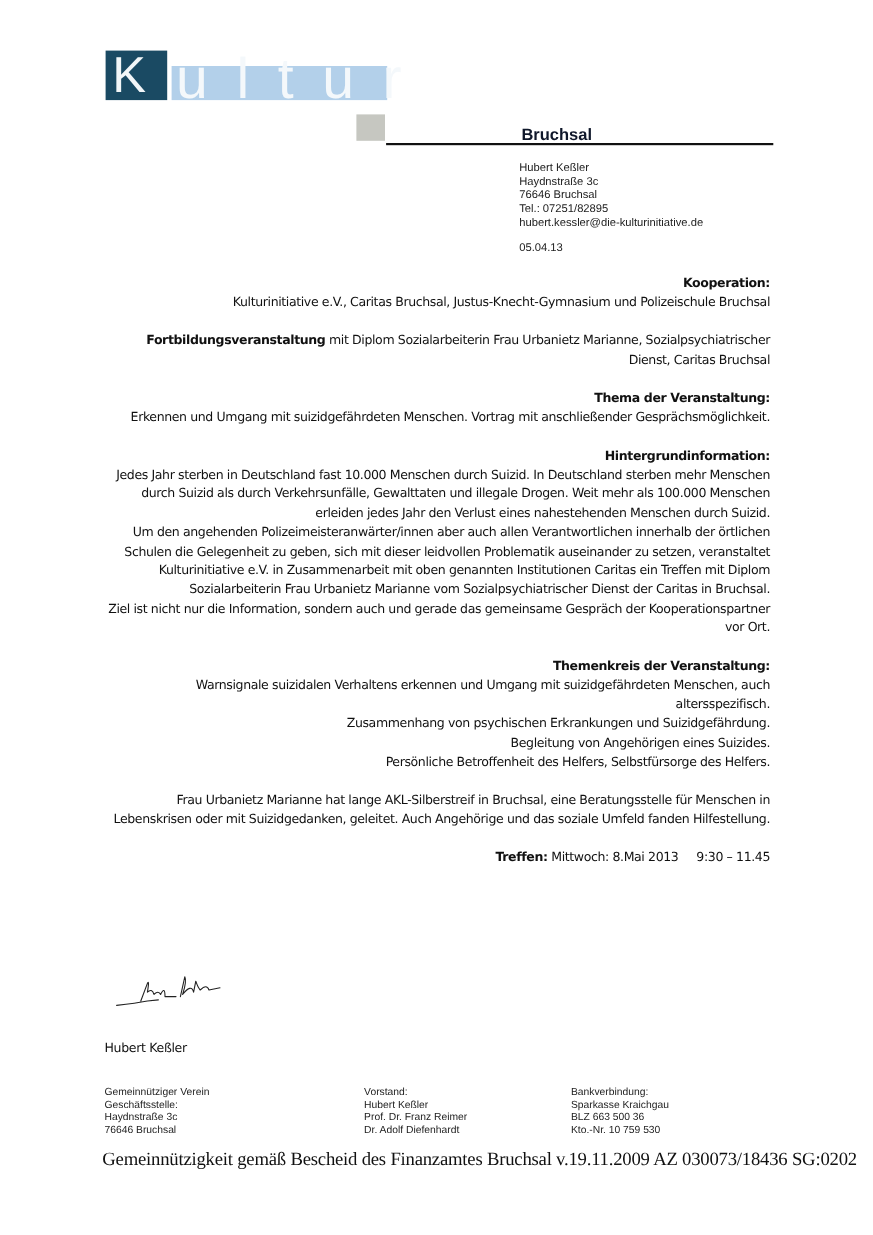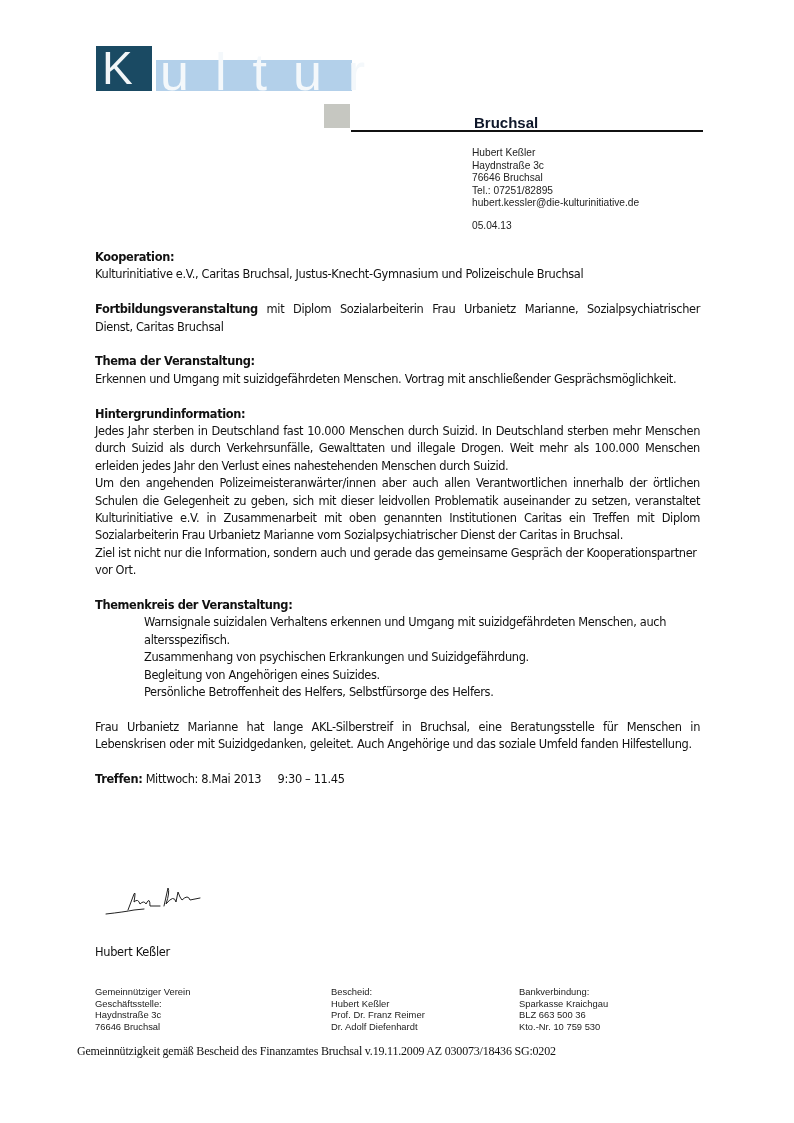--- a/index.html
+++ b/index.html
@@ -18,37 +18,37 @@
     
     .city { position: absolute; left: 474px; top: 114px; font-family: "Liberation Sans", sans-serif; font-size: 15px; font-weight: bold; color: #0f172a; }
     .header-rule { position: absolute; left: 351px; top: 130px; width: 352px; height: 2px; background: #111; }
     .sender { position: absolute; left: 472px; top: 147px; font-family: "Liberation Sans", sans-serif; font-size: 10.2px; line-height: 12.5px; color: #222; }
     .sender div { white-space: nowrap; }
     .sender .email { }
     .sender .date { margin-top: 10px; }
 
     
     .body { position: absolute; left: 95px; top: 249px; width: 605px; font-family: "DejaVu Sans", sans-serif; font-size: 11.4px; line-height: 17.4px; color: #111; letter-spacing: -0.35px; }
-    .body p { margin: 0; }
+    .body p { margin: 0; text-align: right; }
     .body .gap { height: 17.4px; }
     .body b { font-weight: bold; }
     .just { text-align: justify; }
     .topics { padding-left: 49px; }
 
     
     .signature { position: absolute; left: 104px; top: 880px; width: 110px; height: 40px; }
     .signer { position: absolute; left: 95px; top: 945px; font-family: "DejaVu Sans", sans-serif; font-size: 11.4px; color: #111; letter-spacing: -0.3px; }
 
     
     .footer-col { position: absolute; top: 986px; font-family: "Liberation Sans", sans-serif; font-size: 9.4px; line-height: 11.5px; color: #222; }
     .footer-col div { white-space: nowrap; }
     .col1 { left: 95px; }
     .col2 { left: 331px; }
     .col3 { left: 519px; }
-    .footnote { position: absolute; left: 77px; top: 1044px; font-family: "Liberation Serif", serif; font-size: 12px; color: #111; white-space: nowrap; letter-spacing: -0.2px; }
+    .footnote { position: absolute; left: 93px; top: 1044px; font-family: "Liberation Serif", serif; font-size: 17px; color: #111; white-space: nowrap; letter-spacing: -0.2px; }
   </style>
 </head>
 <body>
 
 <div class="logo">
   <div class="k-box">
     <span>K</span>
   </div>
   <div class="ultur-box">
     <span>ultur</span>
@@ -100,21 +100,21 @@
 </svg>
 <div class="signer">Hubert Keßler</div>
 
 <div class="footer-col col1">
   <div>Gemeinnütziger Verein</div>
   <div>Geschäftsstelle:</div>
   <div>Haydnstraße 3c</div>
   <div>76646 Bruchsal</div>
 </div>
 <div class="footer-col col2">
-  <div>Bescheid:</div>
+  <div>Vorstand:</div>
   <div>Hubert Keßler</div>
   <div>Prof. Dr. Franz Reimer</div>
   <div>Dr. Adolf Diefenhardt</div>
 </div>
 <div class="footer-col col3">
   <div>Bankverbindung:</div>
   <div>Sparkasse Kraichgau</div>
   <div>BLZ 663 500 36</div>
   <div>Kto.-Nr. 10 759 530</div>
 </div>

